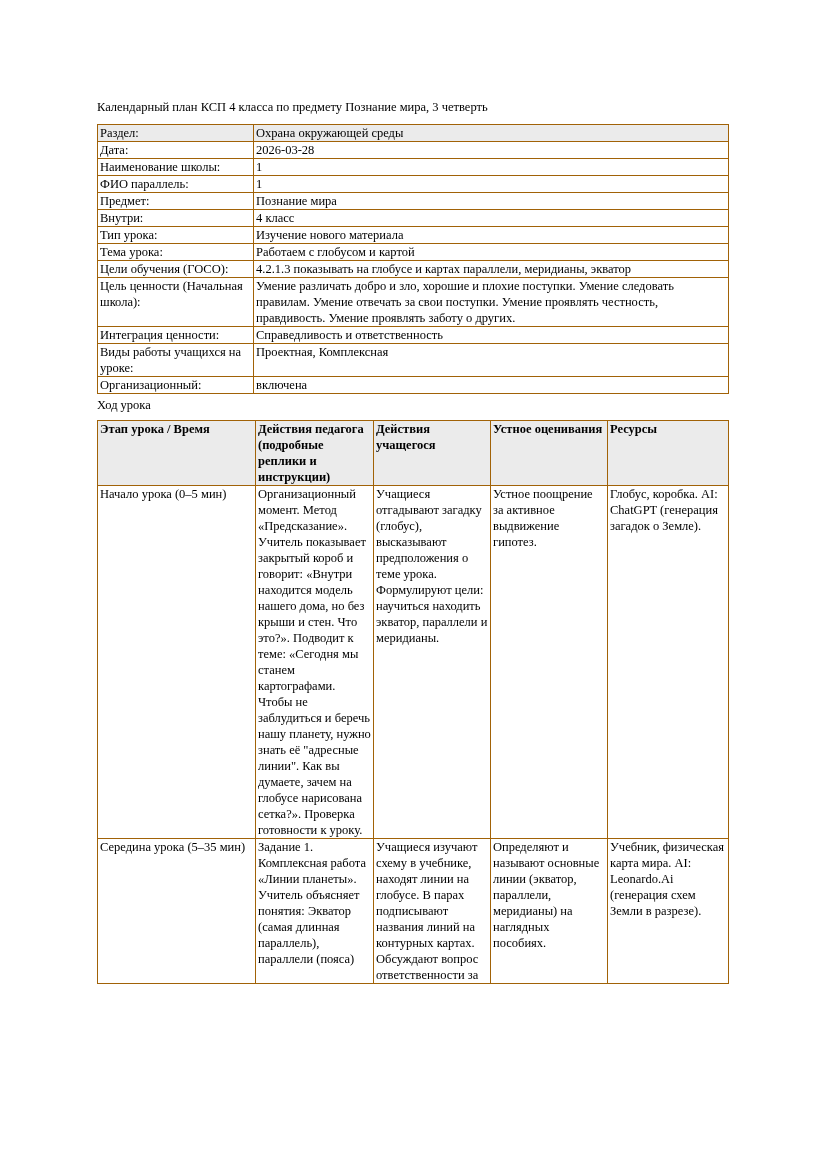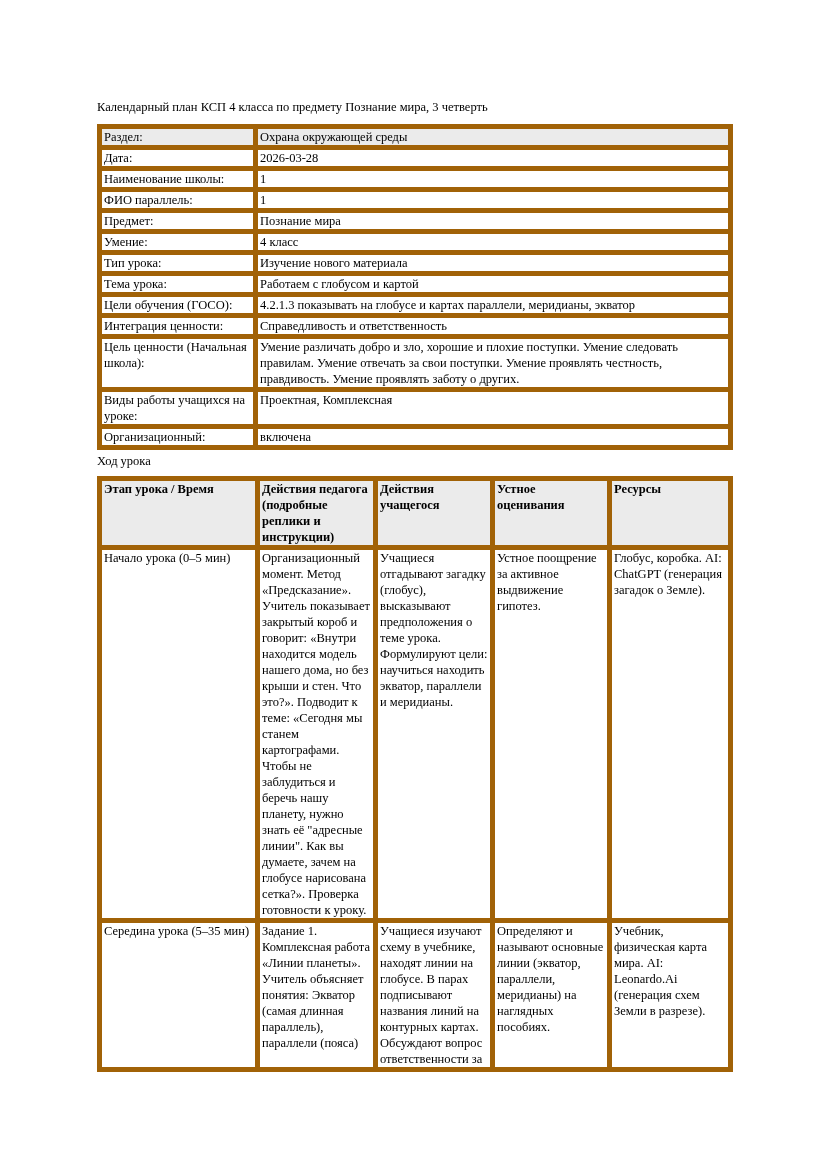--- a/index.html
+++ b/index.html
@@ -26,21 +26,21 @@
     line-height: 16px;
     margin-bottom: 9px;
     white-space: nowrap;
   }
   table {
     border-collapse: collapse;
     table-layout: fixed;
     width: 631px;
   }
   td, th {
-    border: 5px solid #a16207;
+    border: 1px solid #a16207;
     padding: 0 2px;
     vertical-align: top;
     text-align: left;
     font-weight: normal;
     line-height: 16px;
     overflow: hidden;
     word-wrap: break-word;
   }
   .info-table col.c-label { width: 156px; }
   .info-table col.c-value { width: 475px; }
@@ -84,42 +84,42 @@
         </tr>
         <tr>
           <td>ФИО параллель:</td>
           <td>1</td>
         </tr>
         <tr>
           <td>Предмет:</td>
           <td>Познание мира</td>
         </tr>
         <tr>
-          <td>Умение:</td>
+          <td>Внутри:</td>
           <td>4 класс</td>
         </tr>
         <tr>
           <td>Тип урока:</td>
           <td>Изучение нового материала</td>
         </tr>
         <tr>
           <td>Тема урока:</td>
           <td>Работаем с глобусом и картой</td>
         </tr>
         <tr>
           <td>Цели обучения (ГОСО):</td>
           <td>4.2.1.3 показывать на глобусе и картах параллели, меридианы, экватор</td>
         </tr>
         <tr>
+          <td>Цель ценности (Начальная школа):</td>
+          <td>Умение различать добро и зло, хорошие и плохие поступки. Умение следовать правилам. Умение отвечать за свои поступки. Умение проявлять честность, правдивость. Умение проявлять заботу о других.</td>
+        </tr>
+        <tr>
           <td>Интеграция ценности:</td>
           <td>Справедливость и ответственность</td>
-        </tr>
-        <tr>
-          <td>Цель ценности (Начальная школа):</td>
-          <td>Умение различать добро и зло, хорошие и плохие поступки. Умение следовать правилам. Умение отвечать за свои поступки. Умение проявлять честность, правдивость. Умение проявлять заботу о других.</td>
         </tr>
         <tr>
           <td>Виды работы учащихся на уроке:</td>
           <td>Проектная, Комплексная</td>
         </tr>
         <tr>
           <td>Организационный:</td>
           <td>включена</td>
         </tr>
       </tbody>

